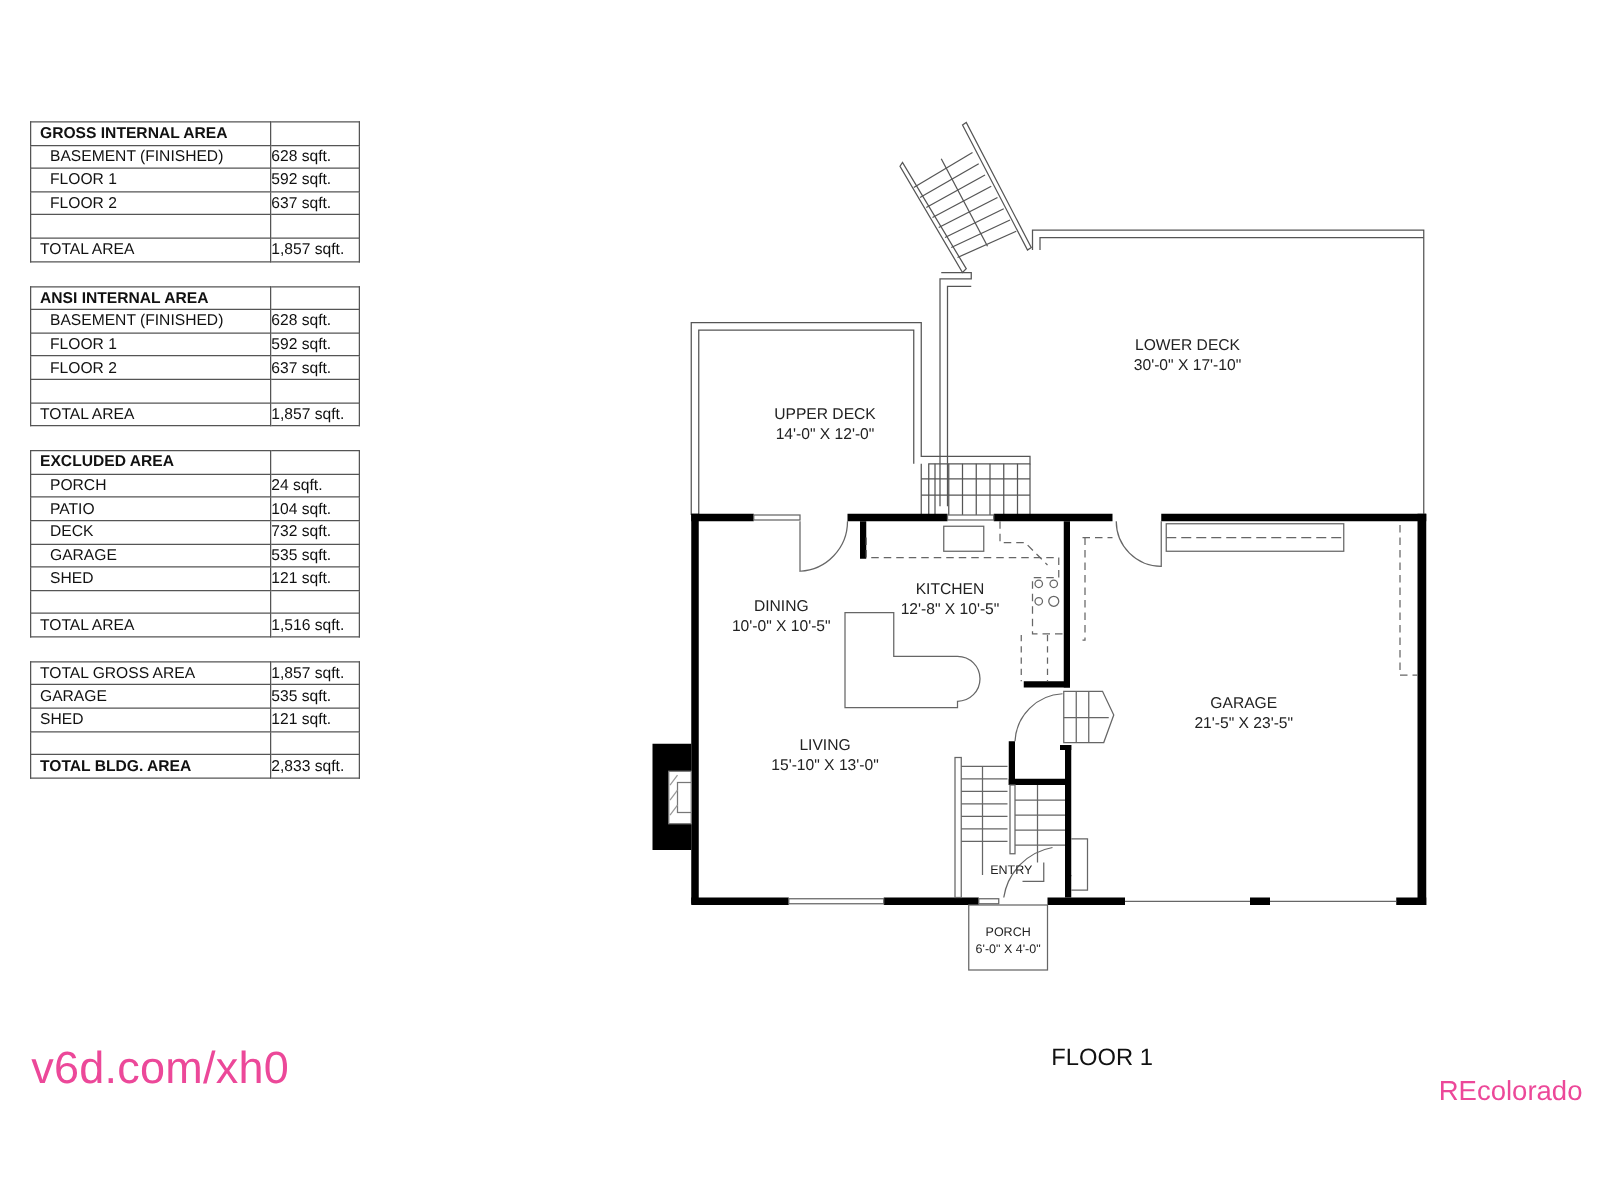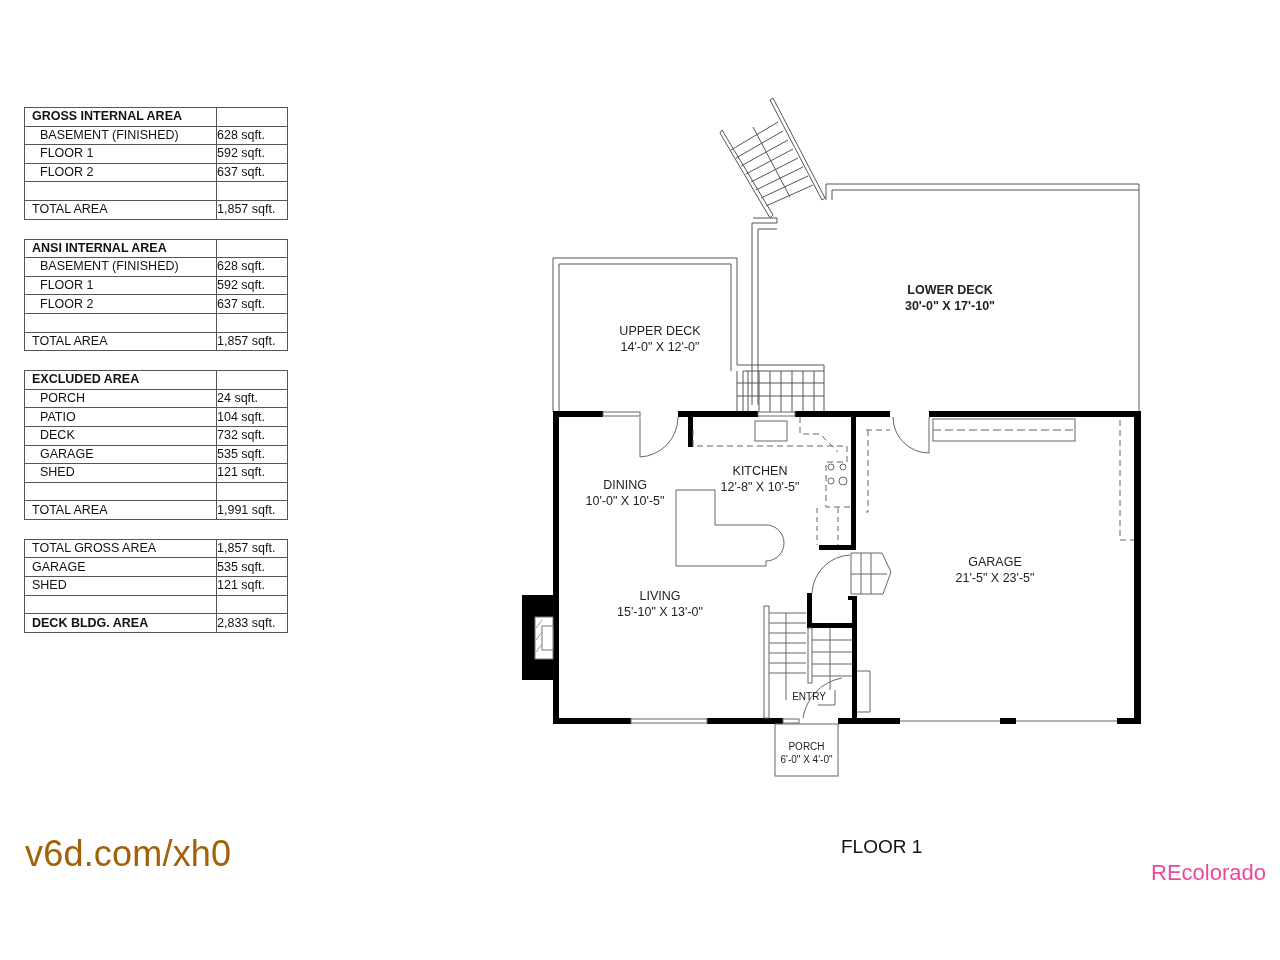--- a/index.html
+++ b/index.html
@@ -1,25 +1,25 @@
 <!DOCTYPE html>
 <html><head>
 <meta charset="utf-8">
 <style>
   html, body { margin: 0; padding: 0; background: #ffffff; }
   body { width: 1280px; height: 960px; position: relative; overflow: hidden;
          font-family: "Liberation Sans", sans-serif; color: #111; }
-  .tables { position: absolute; left: 24px; top: 97px; width: 264px; margin-top: 10px; }
+  .tables { position: absolute; left: 24px; top: 97px; width: 264px; }
   table.area { border-collapse: collapse; width: 264px; margin-bottom: 19px; font-size: 12.5px; }
   table.area td { border: 1px solid #555; height: 17.6px; padding: 0 0 0 7px; line-height: 17px; white-space: nowrap; }
   table.area td.val { width: 64px; text-align: left; padding: 0 6px 0 0; }
   table.area td.indent { padding-left: 15px; }
   table.area td.bold { font-weight: bold; }
   table.area tr.blank td { height: 17.6px; }
-  .url { position: absolute; left: 25px; top: 833px; font-size: 36px; color: #a16207; letter-spacing: 0.2px; }
+  .url { position: absolute; left: 25px; top: 833px; font-size: 36px; color: #ec4899; letter-spacing: 0.2px; }
   .floor-label { position: absolute; left: 841px; top: 836px; font-size: 19px; color: #111; }
   .watermark { position: absolute; left: 1151px; top: 860px; font-size: 22px; color: #ec4899; }
   .plan { position: absolute; left: 0; top: 0; width: 1280px; height: 960px; }
   .room-label { position: absolute; text-align: center; font-size: 12.5px; line-height: 16px; color: #222; }
   .room-label.small { font-size: 10px; line-height: 13px; }
 </style>
 </head>
 <body>
 
 <div class="tables">
@@ -107,21 +107,21 @@
     <tr>
           <td class="indent">SHED</td>
           <td class="val">121 sqft.</td>
         </tr>
     <tr class="blank">
           <td></td>
           <td class="val"></td>
         </tr>
     <tr>
           <td>TOTAL AREA</td>
-          <td class="val">1,991 sqft.</td>
+          <td class="val">1,516 sqft.</td>
         </tr>
   </tbody>
     </table>
 
   <table class="area">
     <tbody>
         <tr>
           <td>TOTAL GROSS AREA</td>
           <td class="val">1,857 sqft.</td>
         </tr>
@@ -131,21 +131,21 @@
         </tr>
     <tr>
           <td>SHED</td>
           <td class="val">121 sqft.</td>
         </tr>
     <tr class="blank">
           <td></td>
           <td class="val"></td>
         </tr>
     <tr>
-          <td class="bold">DECK BLDG. AREA</td>
+          <td class="bold">TOTAL BLDG. AREA</td>
           <td class="val">2,833 sqft.</td>
         </tr>
   </tbody>
     </table>
 
 </div>
 
 <svg class="plan" viewBox="0 0 1280 960" width="1280" height="960">
   <g fill="none" stroke="#555" stroke-width="1">
 
@@ -275,21 +275,21 @@
     <path d="M818,705 L835,705 L835,690"></path>
 
     <rect x="775" y="724" width="63" height="52"></rect>
   </g>
 </svg>
 
 <div class="room-label" style="left:590px;top:323px;width:140px;">
   <div>UPPER DECK</div>
   <div>14'-0" X 12'-0"</div>
 </div>
-<div class="room-label" style="left:880px;top:282px;width:140px;font-weight:bold;">
+<div class="room-label" style="left:880px;top:268px;width:140px;">
   <div>LOWER DECK</div>
   <div>30'-0" X 17'-10"</div>
 </div>
 <div class="room-label" style="left:565px;top:477px;width:120px;">
   <div>DINING</div>
   <div>10'-0" X 10'-5"</div>
 </div>
 <div class="room-label" style="left:700px;top:463px;width:120px;">
   <div>KITCHEN</div>
   <div>12'-8" X 10'-5"</div>

